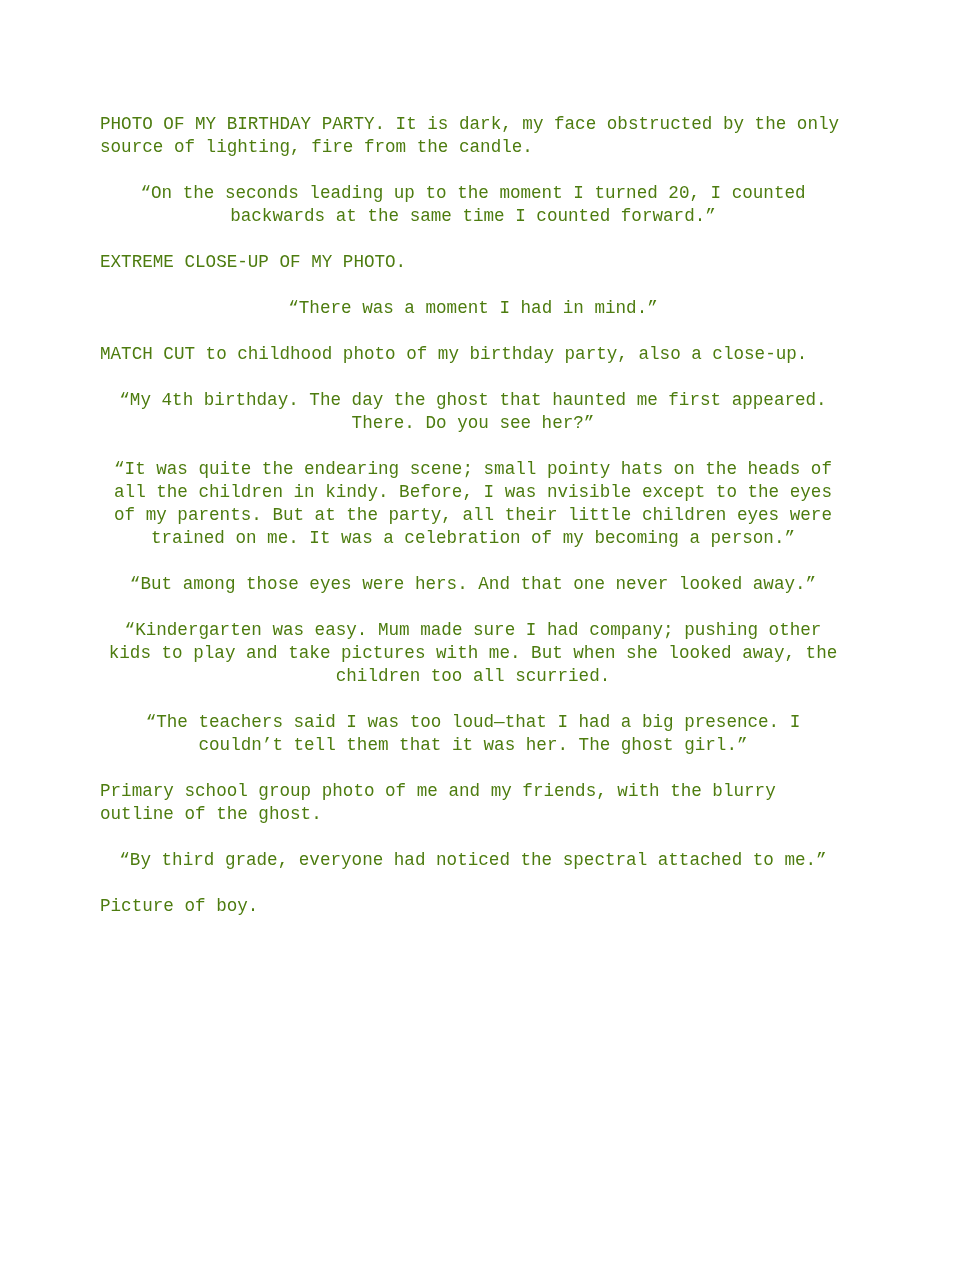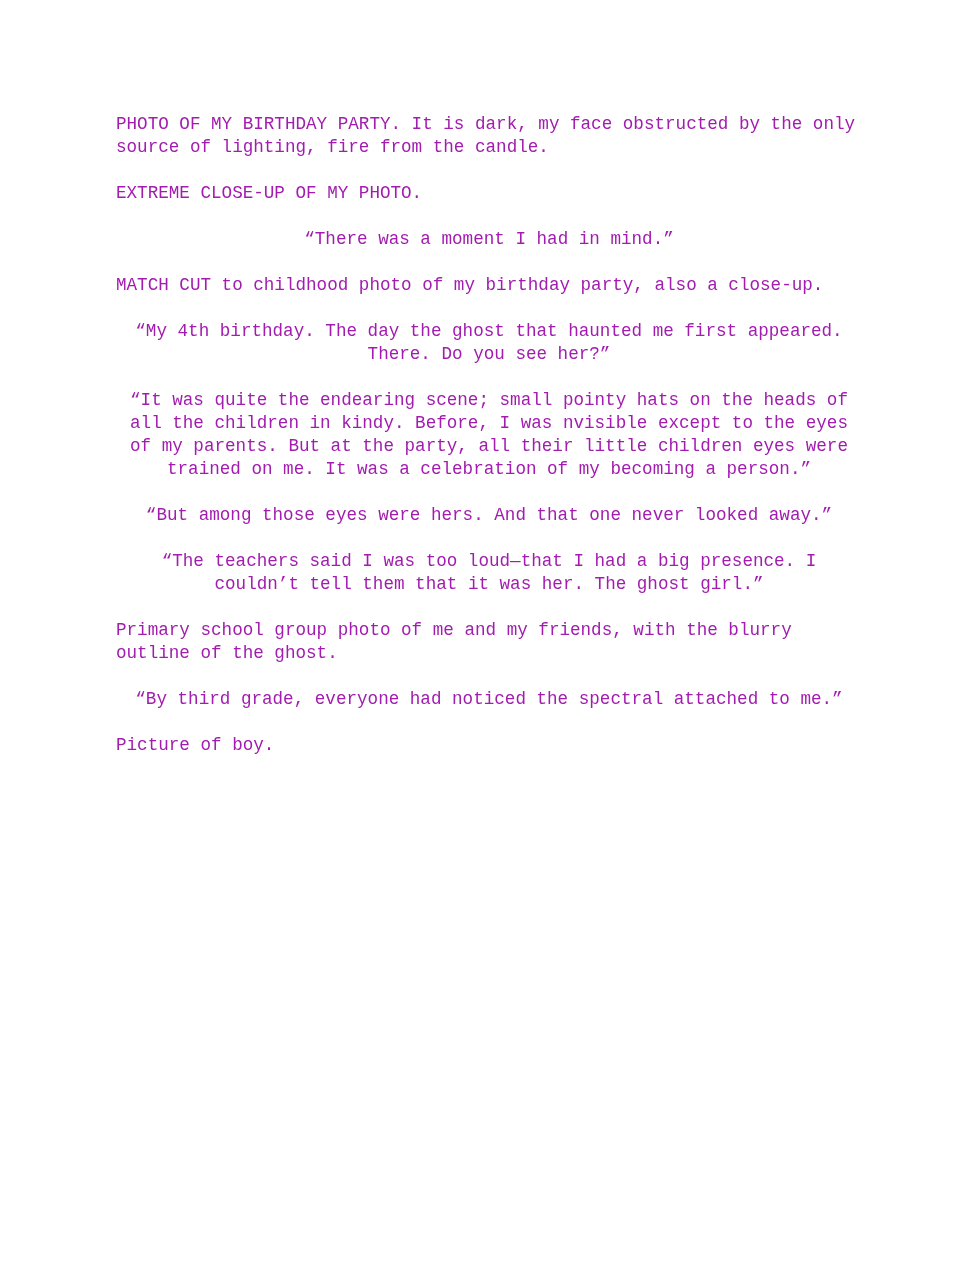--- a/index.html
+++ b/index.html
@@ -8,49 +8,51 @@
       background: #ffffff;
     }
     body {
       width: 980px;
       height: 1268px;
       position: relative;
       overflow: hidden;
     }
     .page {
       position: absolute;
-      left: 116px;
+      left: 100px;
       top: 113px;
       width: 746px;
       font-family: "Liberation Mono", "DejaVu Sans Mono", monospace;
       font-size: 17.6px;
       line-height: 23px;
-      color: #a21caf;
+      color: #4d7c0f;
       letter-spacing: 0;
     }
     .para {
       margin: 0 0 23px 0;
       white-space: normal;
       word-wrap: break-word;
     }
     .action {
       text-align: left;
     }
     .dialogue {
       text-align: center;
     }
   </style>
 </head>
 <body>
 
 <div class="page">
   <p class="para action">PHOTO OF MY BIRTHDAY PARTY. It is dark, my face obstructed by the only source of lighting, fire from the candle.</p>
+  <p class="para dialogue">“On the seconds leading up to the moment I turned 20, I counted backwards at the same time I counted forward.”</p>
   <p class="para action">EXTREME CLOSE-UP OF MY PHOTO.</p>
   <p class="para dialogue">“There was a moment I had in mind.”</p>
   <p class="para action">MATCH CUT to childhood photo of my birthday party, also a close-up.</p>
   <p class="para dialogue">“My 4th birthday. The day the ghost that haunted me first appeared. There. Do you see her?”</p>
   <p class="para dialogue">“It was quite the endearing scene; small pointy hats on the heads of all the children in kindy. Before, I was nvisible except to the eyes of my parents. But at the party, all their little children eyes were trained on me. It was a celebration of my becoming a person.”</p>
   <p class="para dialogue">“But among those eyes were hers. And that one never looked away.”</p>
+  <p class="para dialogue">“Kindergarten was easy. Mum made sure I had company; pushing other kids to play and take pictures with me. But when she looked away, the children too all scurried.</p>
   <p class="para dialogue">“The teachers said I was too loud—that I had a big presence. I couldn’t tell them that it was her. The ghost girl.”</p>
   <p class="para action">Primary school group photo of me and my friends, with the blurry outline of the ghost.</p>
   <p class="para dialogue">“By third grade, everyone had noticed the spectral attached to me.”</p>
   <p class="para action">Picture of boy.</p>
 </div>
 
 </body></html>

